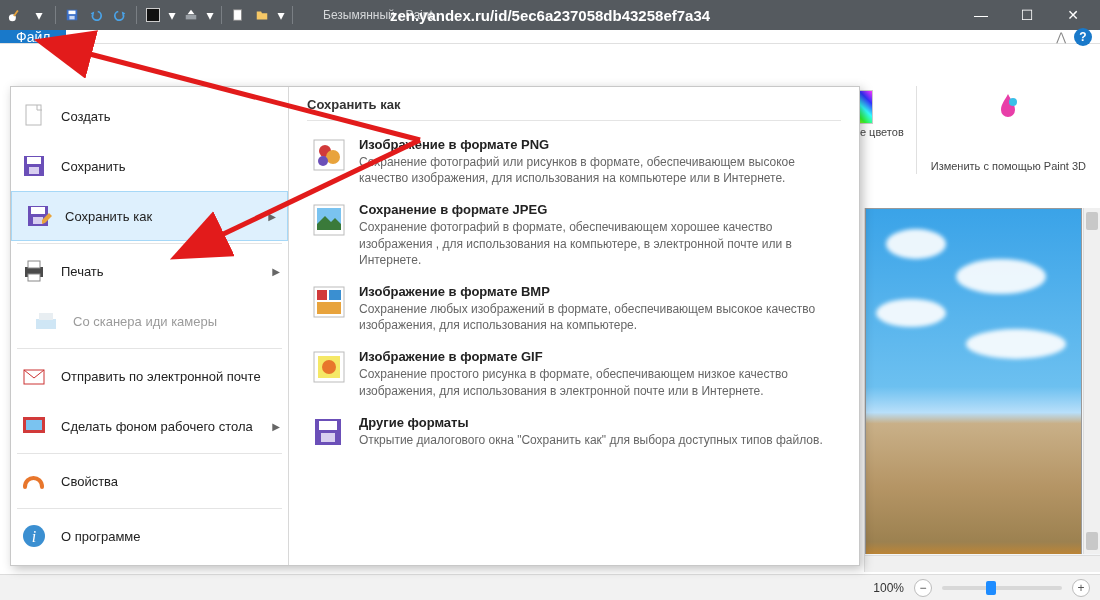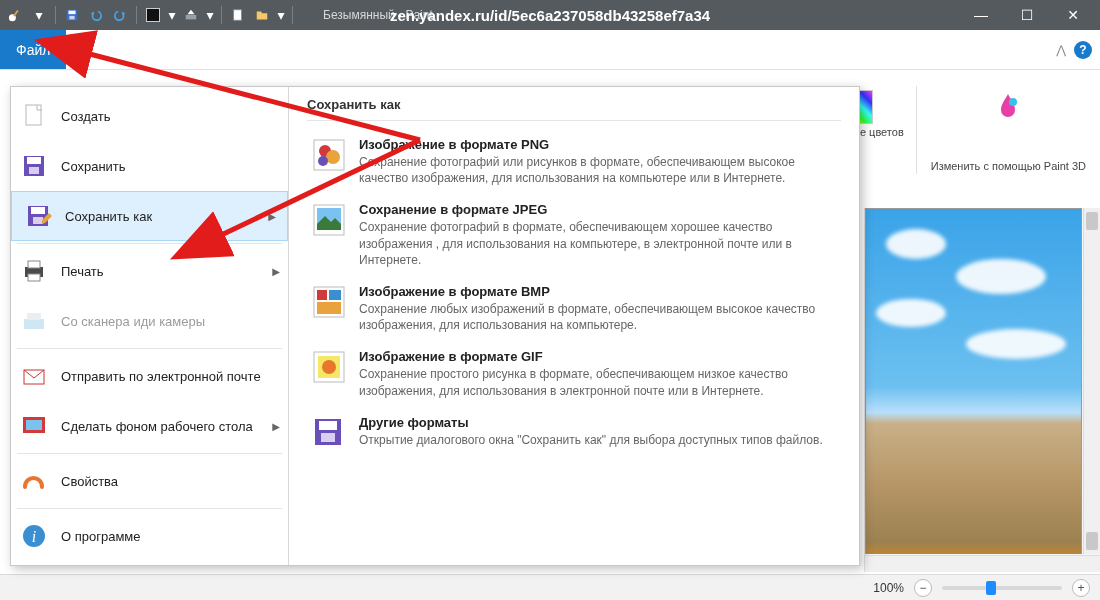--- a/index.html
+++ b/index.html
@@ -45,21 +45,21 @@
   }
 
   .window-area {
     background:#fff;
     height: calc(100% - 30px);
     position: relative;
     display:flex;
     flex-direction:column;
   }
   .ribbon-tabstrip {
-    height: 40px;
+    height: 14px;
     border-bottom: 1px solid #e0e0e0;
     display:flex;
     align-items:stretch;
     text-align:right;
   }
   .file-tab {
     background:#1979ca;
     color:#fff;
     padding: 4px 16px;
     font-size:14px;
@@ -98,21 +98,21 @@
     gap: 12px;
     cursor:pointer;
     position:relative;
     color:#222;
   }
   .menu-item.hover {
     background:#def0fd;
     border:1px solid #a6d8f7;
     padding: 9px 11px;
   }
-  .menu-item.disabled { color:#9b9b9b; }
+  .menu-item.disabled { color:#9b9b9b;margin-left:12px; }
   .menu-icon {
     width:30px; height:30px;
     display:flex; align-items:center; justify-content:center;
     flex-shrink:0;
   }
   .menu-item .arrow {
     margin-left:auto; color:#666; font-size:10px;
   }
   .menu-sep { height:1px; background:#e4e4e4; margin:2px 6px; }
 

